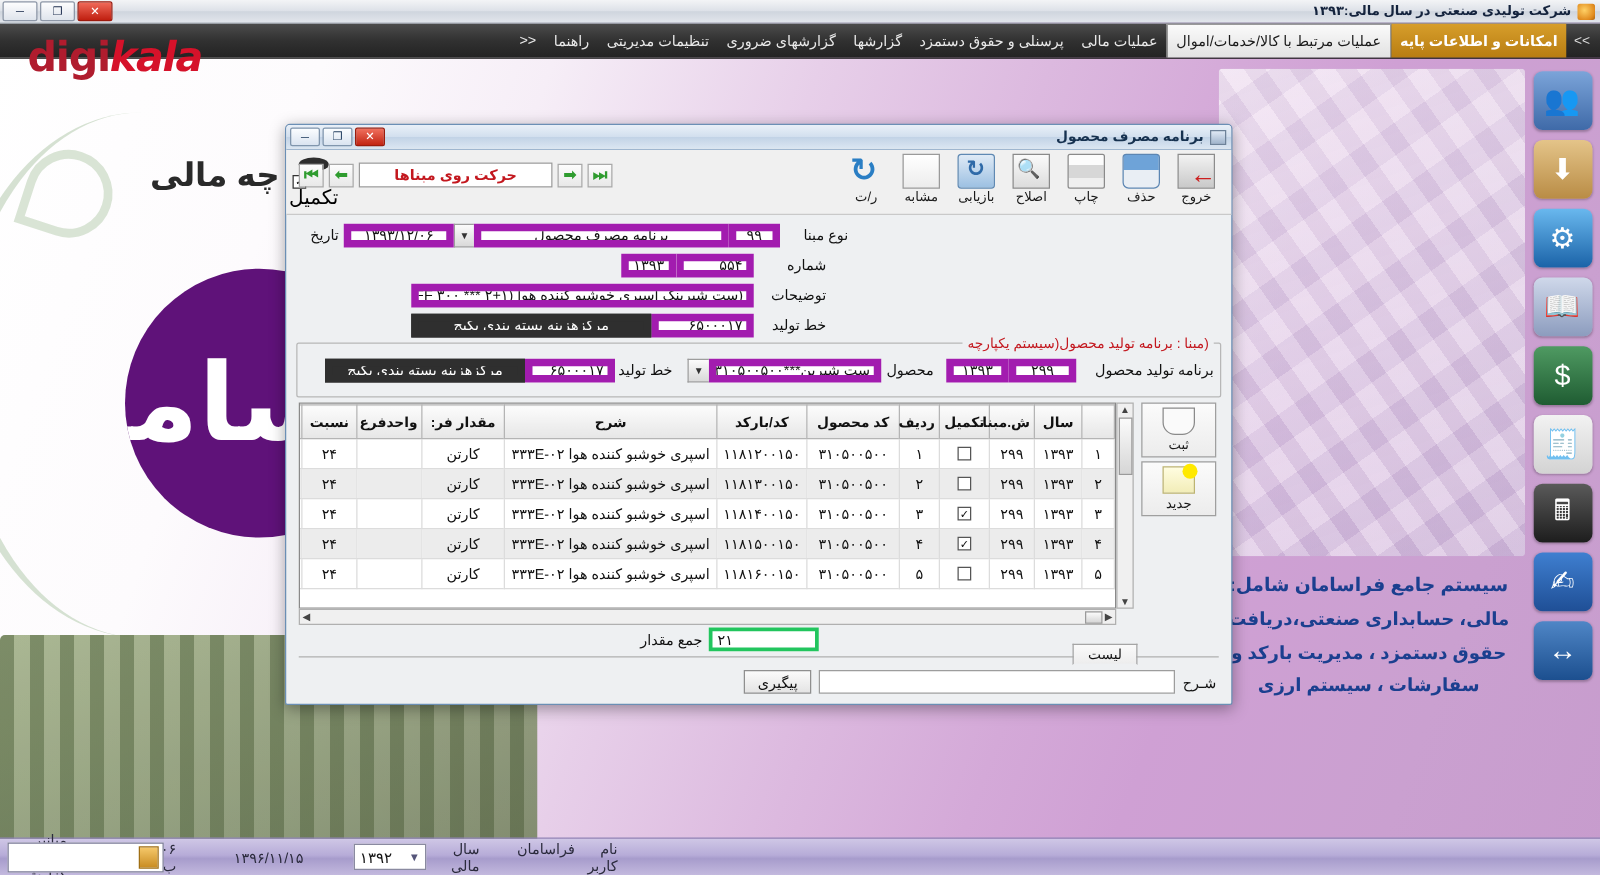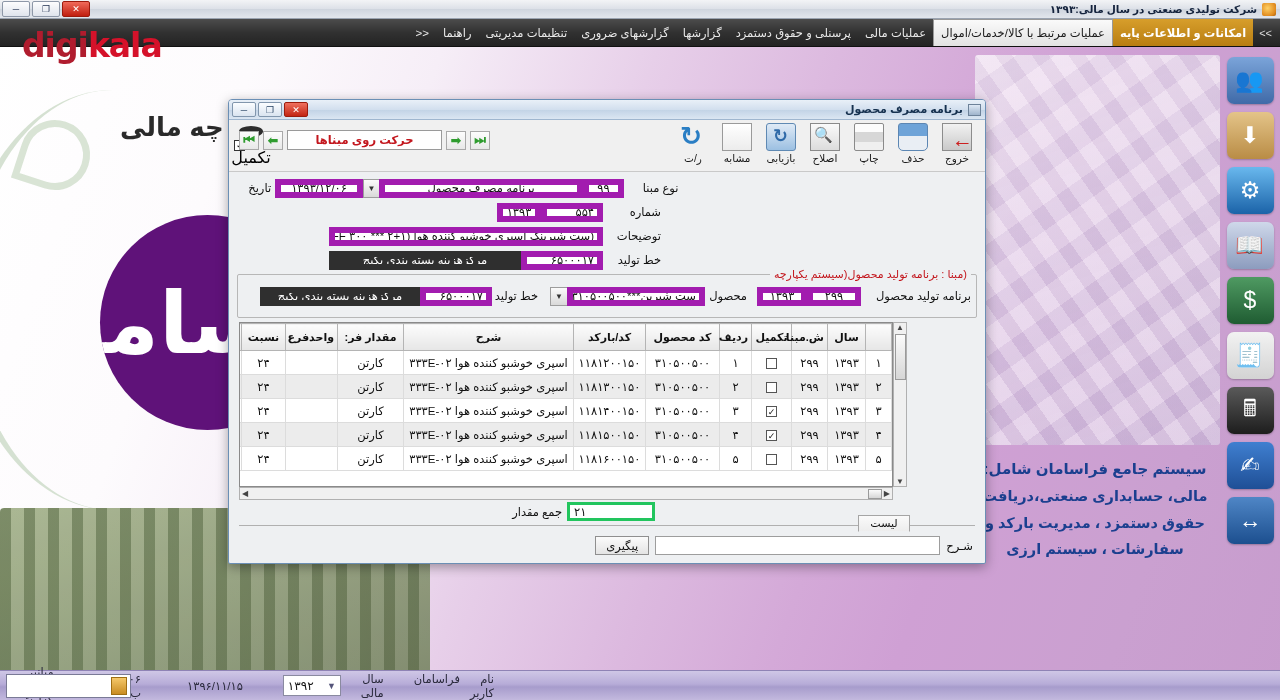--- a/index.html
+++ b/index.html
@@ -40,21 +40,21 @@
     width: 215px; height: 215px;
     border-radius: 50%;
     background: #5f1279;
     color: #fff;
     font-size: 86px; font-weight: bold;
     display: flex; align-items: center; justify-content: center;
     letter-spacing: -6px;
     overflow: hidden;
   }
   .bg-finance-text {
-    position: absolute; left: 120px; top: 112px;
+    position: absolute; left: 120px; top: 125px;
     font-size: 26px; font-weight: bold; color: #2a2a2a;
     white-space: nowrap;
   }
   .bg-photo-collage {
     position: absolute; right: 60px; top: 55px;
     width: 245px; height: 390px;
     background:
       linear-gradient(160deg, rgba(255,255,255,.55), rgba(230,225,240,.35)),
       repeating-linear-gradient(55deg, rgba(160,140,180,.22) 0 14px, rgba(255,255,255,.30) 14px 30px),
       repeating-linear-gradient(-35deg, rgba(120,100,160,.18) 0 22px, rgba(255,255,255,.25) 22px 46px);
@@ -124,21 +124,21 @@
     background: linear-gradient(#fafafa, #e2e2e2);
     color: #1a1a1a; border: 1px solid #999; border-bottom: none;
   }
   .menubar .chev { color: #ddd; font-size: 11px; padding: 0 6px; display:flex; align-items:center;}
   .dk {
     position: absolute; top: 26px; left: 22px;
     font-family: "DejaVu Sans", sans-serif;
     font-size: 33px; font-weight: bold; letter-spacing: -1px;
   }
   .dk .b { color: #b01c2e; }
-  .dk .r { color: #d5122a; }
+  .dk .r { color: #d5122a; font-style: italic; }
 
   
   .dock {
     position: absolute; right: 0; top: 49px; width: 60px; bottom: 30px;
     display: flex; flex-direction: column; align-items: center;
     gap: 8px; padding-top: 8px;
   }
   .dock .dicon {
     width: 47px; height: 47px; border-radius: 7px;
     display: flex; align-items: center; justify-content: center;
@@ -552,20 +552,30 @@
       <span class="fin" style="width:50px; justify-content:center;">۱۳۹۳</span>
       <span class="flabel" style="width:52px; padding-right:10px;">محصول</span>
       <span class="fin" style="width:138px; justify-content:flex-start;">ست شیرین***۲۰۱۳۱۰۵۰۰۵۰۰</span>
       <span class="combo-arrow">▼</span>
       <span class="flabel" style="width:58px; padding-right:12px;">خط تولید</span>
       <span class="fin" style="width:72px; justify-content:flex-start;">۶۵۰۰۰۱۷</span>
       <span class="fin dark" style="width:160px; justify-content:center;">مرکزهزینه بسته بندی پکیج</span>
     </div>
   </div>
 
+  <div class="sidebtns">
+    <div class="sbtn">
+      <div class="sg sg-save"></div>
+      <div class="sl">ثبت</div>
+    </div>
+    <div class="sbtn">
+      <div class="sg sg-new"></div>
+      <div class="sl">جدید</div>
+    </div>
+  </div>
 
   <div class="vscroll">
     <span>▲</span>
     <div class="thumb"></div>
     <span>▼</span>
   </div>
 
   <div class="gridwrap">
     <table class="grid">
       <colgroup>

